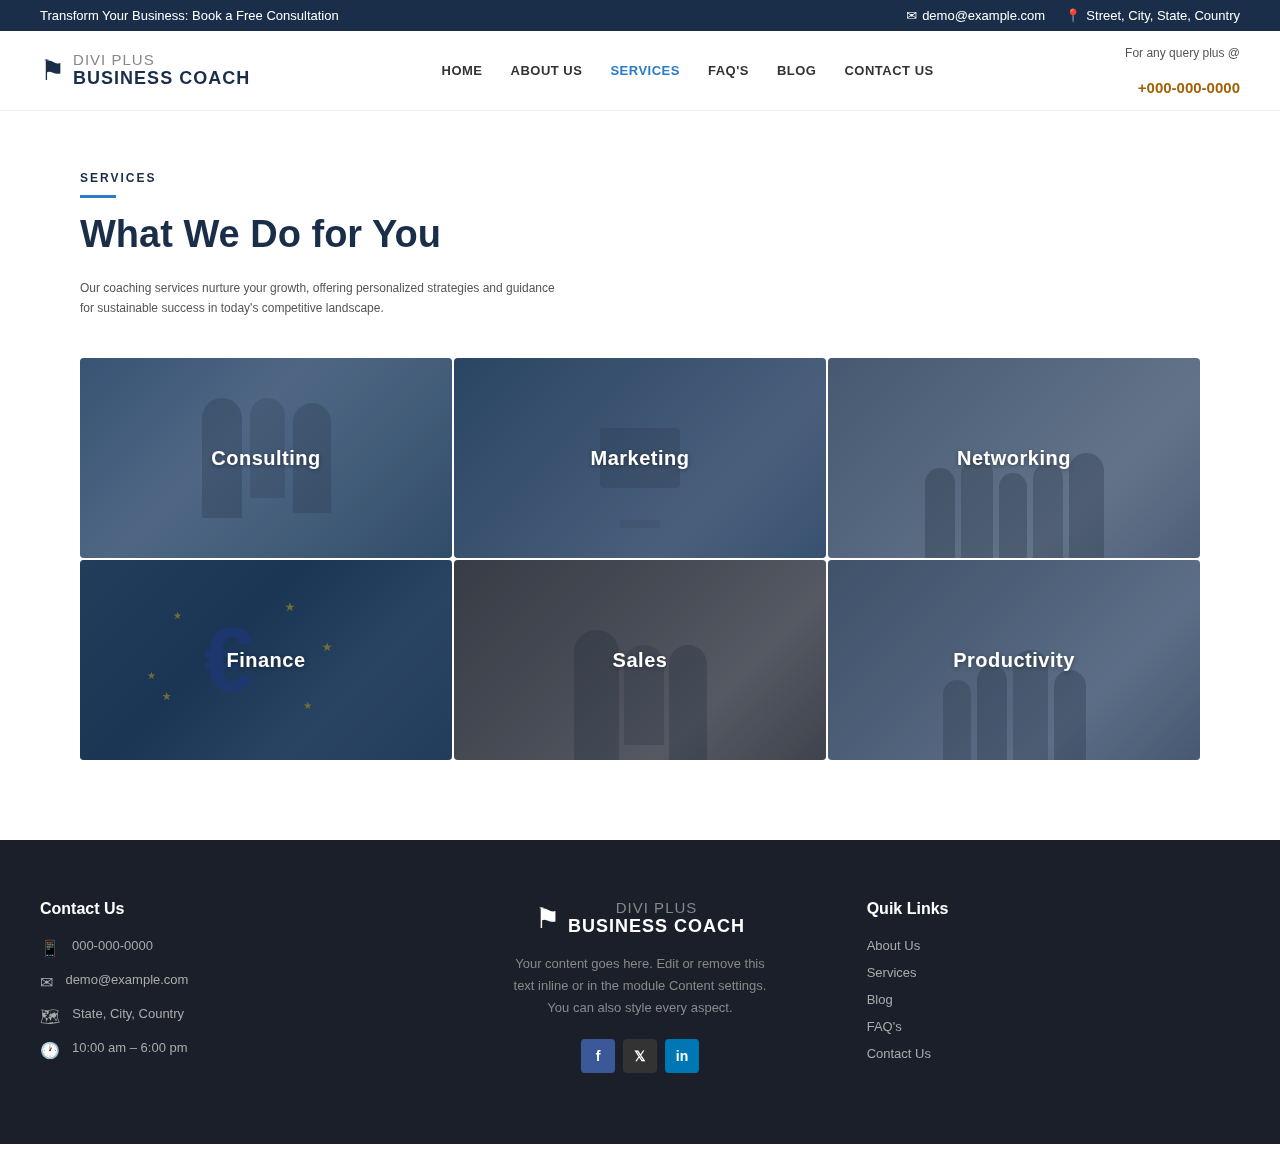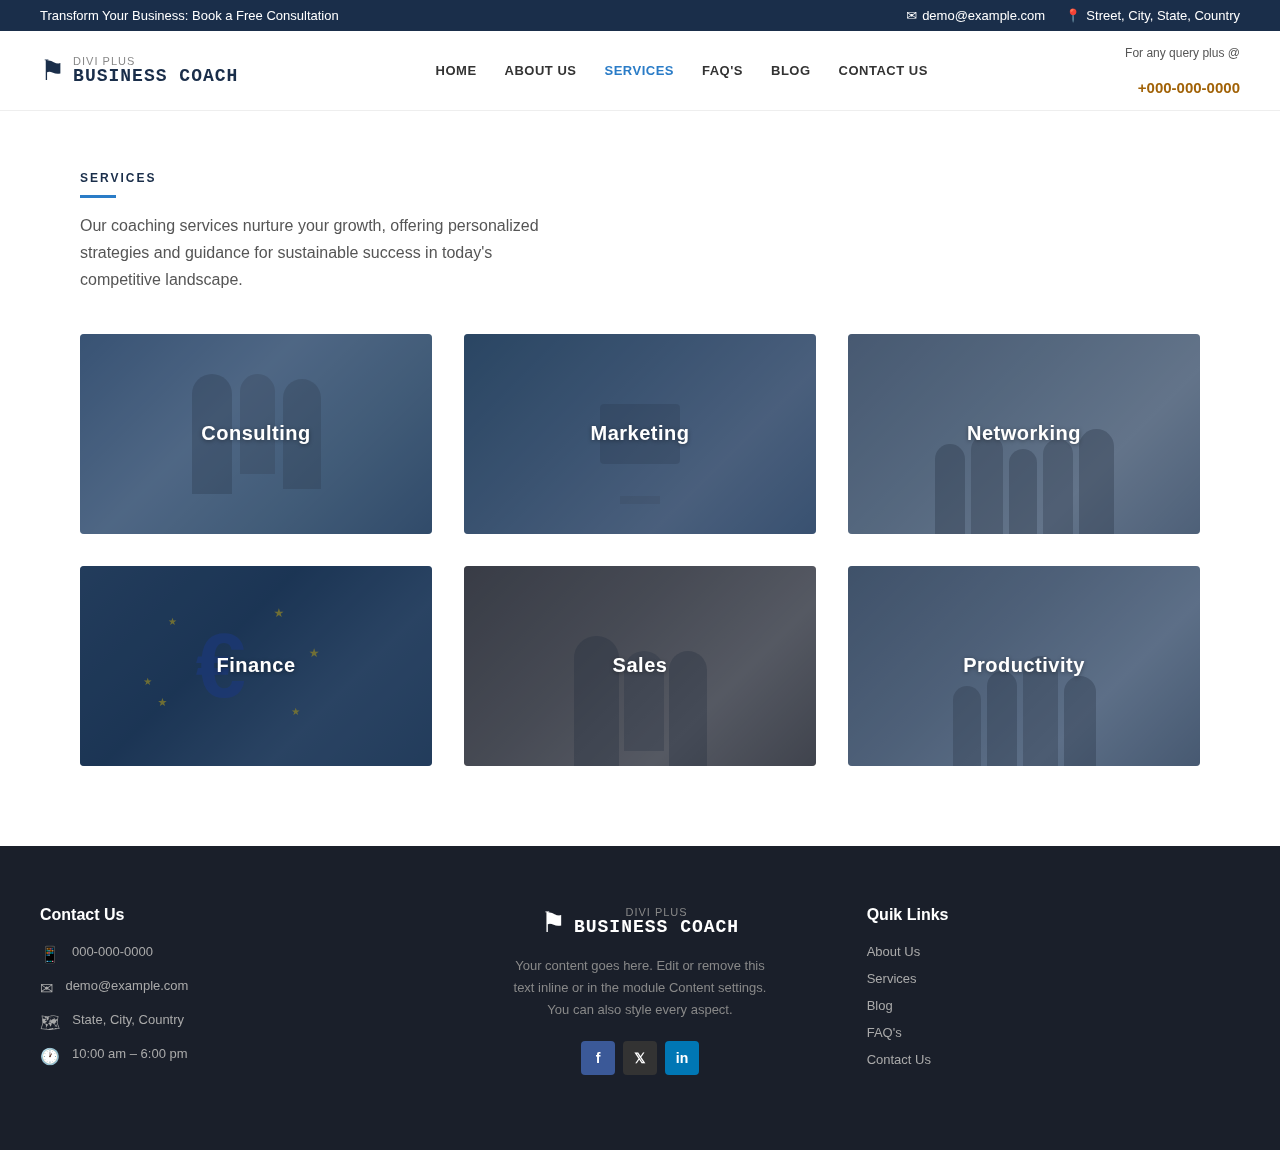--- a/index.html
+++ b/index.html
@@ -26,22 +26,22 @@
       padding: 0 40px;
       display: flex;
       align-items: center;
       justify-content: space-between;
       border-bottom: 1px solid #eee;
       min-height: 80px;
     }
     .logo { display: flex; align-items: center; gap: 8px; text-decoration: none; }
     .logo-icon { color: #1a2e4a; font-size: 28px; }
     .logo-text { display: flex; flex-direction: column; line-height: 1.1; }
-    .logo-text .divi-plus { font-size: 11px; color: #888; letter-spacing: 1px; text-transform: uppercase; }
-    .logo-text .biz-coach { font-size: 18px; font-weight: 800; color: #1a2e4a; letter-spacing: 1px; font-family: Liberation Mono, monospace; }
+    .logo-text .divi-plus { font-size: 15px; color: #888; letter-spacing: 1px; text-transform: uppercase; }
+    .logo-text .biz-coach { font-size: 18px; font-weight: 800; color: #1a2e4a; letter-spacing: 1px; }
     nav { display: flex; gap: 28px; align-items: center; }
     nav a {
       text-decoration: none;
       color: #333;
       font-size: 13px;
       font-weight: 600;
       letter-spacing: 0.5px;
       text-transform: uppercase;
     }
     nav a.active { color: #2a7cc7; }
@@ -74,32 +74,32 @@
       margin-top: 4px;
     }
     .section-title {
       font-size: 38px;
       font-weight: 700;
       color: #1a2e4a;
       margin-bottom: 20px;
       line-height: 1.2;
     }
     .section-desc {
-      font-size: 16px;
+      font-size: 12px;
       color: #555;
       max-width: 480px;
       line-height: 1.7;
       margin-bottom: 40px;
     }
 
     
     .services-grid {
       display: grid;
       grid-template-columns: repeat(3, 1fr);
-      gap: 32px;
+      gap: 2px;
     }
     .service-card {
       position: relative;
       border-radius: 4px;
       overflow: hidden;
       height: 200px;
       cursor: pointer;
     }
     .service-card-bg {
       width: 100%;
@@ -267,20 +267,21 @@
   </nav>
 
   <div class="header-contact">
     <span>For any query plus @</span>
     <span class="phone">+000-000-0000</span>
   </div>
 </header>
 
 <div class="page-section">
   <div class="section-label">SERVICES</div>
+  <h1 class="section-title">What We Do for You</h1>
   <p class="section-desc">Our coaching services nurture your growth, offering personalized strategies and guidance for sustainable success in today's competitive landscape.</p>
 
   <div class="services-grid">
 
     <div class="service-card">
       <div class="service-card-bg bg-consulting">
 
         <div style="position:absolute;top:0;left:0;right:0;bottom:0;display:flex;align-items:center;justify-content:center;gap:8px;opacity:0.25;">
           <div style="width:40px;height:120px;background:#222;border-radius:20px 20px 0 0;"></div>
           <div style="width:35px;height:100px;background:#444;border-radius:18px 18px 0 0;margin-bottom:20px;"></div>

